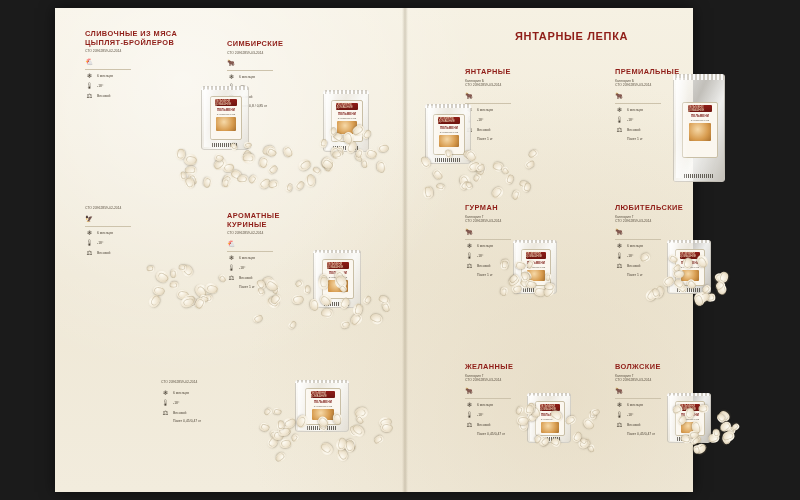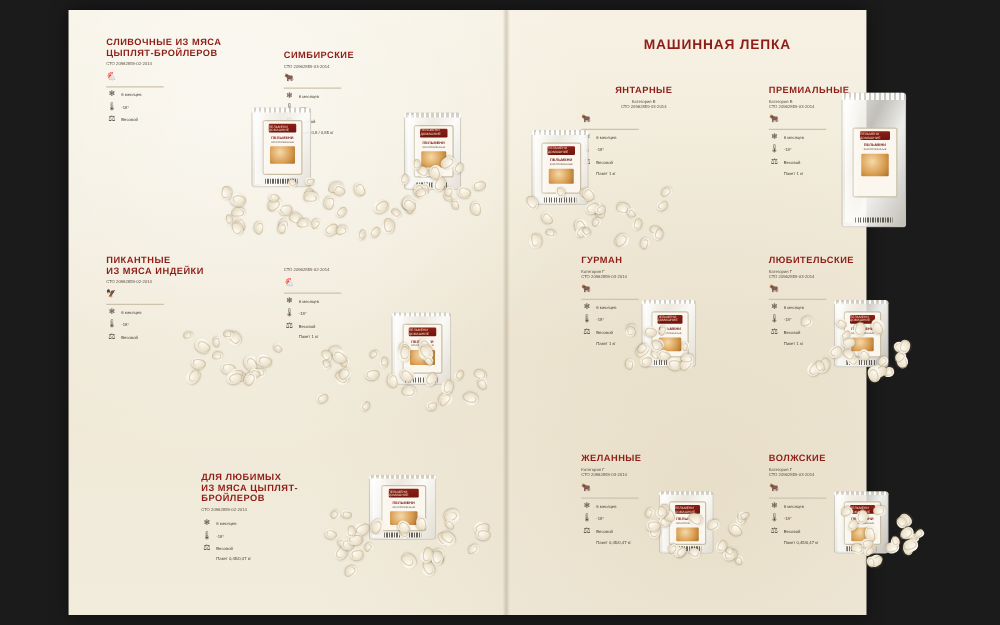--- a/index.html
+++ b/index.html
@@ -159,22 +159,20 @@
             <span class="tx">Весовой</span>
           </div>
         <div class="spec" style="height:6px;">
             <span class="ic"></span>
             <span class="tx">Пакет 0,8 / 0,85 кг</span>
           </div>
       </div>
     </div>
 
     <div class="prod" style="left:30px;top:196px;width:115px;">
-      <div class="name">ПИКАНТНЫЕ
-ИЗ МЯСА ИНДЕЙКИ</div>
       <div class="sub">СТО 20962859-02-2014</div>
       <div class="specs">
         <div class="spec">
             <span class="ic">🦅</span>
             <span class="tx"></span>
           </div>
         <div class="divline"></div>
         <div class="spec">
             <span class="ic">❄</span>
             <span class="tx">6 месяцев</span>
@@ -184,20 +182,22 @@
             <span class="tx">-18°</span>
           </div>
         <div class="spec">
             <span class="ic">⚖</span>
             <span class="tx">Весовой</span>
           </div>
       </div>
     </div>
 
     <div class="prod" style="left:172px;top:204px;width:110px;">
+      <div class="name">АРОМАТНЫЕ
+КУРИНЫЕ</div>
       <div class="sub">СТО 20962859-02-2014</div>
       <div class="specs">
         <div class="spec">
             <span class="ic">🐔</span>
             <span class="tx"></span>
           </div>
         <div class="divline"></div>
         <div class="spec">
             <span class="ic">❄</span>
             <span class="tx">6 месяцев</span>
@@ -211,23 +211,20 @@
             <span class="tx">Весовой</span>
           </div>
         <div class="spec" style="height:6px;">
             <span class="ic"></span>
             <span class="tx">Пакет 1 кг</span>
           </div>
       </div>
     </div>
 
     <div class="prod" style="left:106px;top:370px;width:115px;">
-      <div class="name">ДЛЯ ЛЮБИМЫХ
-ИЗ МЯСА ЦЫПЛЯТ-
-БРОЙЛЕРОВ</div>
       <div class="sub">СТО 20962859-02-2014</div>
       <div class="specs">
         <div class="spec">
             <span class="ic">❄</span>
             <span class="tx">6 месяцев</span>
           </div>
         <div class="spec">
             <span class="ic">🌡</span>
             <span class="tx">-18°</span>
           </div>
@@ -434,23 +431,23 @@
         <div class="d" style="width: 9.37332px; height: 7.68612px; left: 1.33261px; top: 14.5875px; transform: rotate(21deg);"></div>
         <div class="d" style="width: 7.88635px; height: 6.46681px; left: 97.4732px; top: 8.39811px; transform: rotate(56deg);"></div>
         <div class="d" style="width: 10.5983px; height: 8.69057px; left: 21.3893px; top: 31.022px; transform: rotate(353deg);"></div>
         <div class="d" style="width: 12.5034px; height: 10.2528px; left: 93.4906px; top: 17.5331px; transform: rotate(221deg);"></div>
         <div class="d" style="width: 11.1646px; height: 9.15495px; left: 85.0991px; top: 33.6461px; transform: rotate(261deg);"></div>
         <div class="d" style="width: 7.15383px; height: 5.86614px; left: 6.47086px; top: 1.44705px; transform: rotate(139deg);"></div>
       </div>
   </div>
 
   <div class="page right">
-    <div class="head-title" style="left:110px;top:22px;">МАШИННАЯ ЛЕПКА</div>
-
-    <div class="prod" style="left:60px;top:60px;width:100px;text-align:center;">
+    <div class="head-title" style="left:110px;top:22px;">ЯНТАРНЫЕ ЛЕПКА</div>
+
+    <div class="prod" style="left:60px;top:60px;width:100px;">
       <div class="name">ЯНТАРНЫЕ</div>
       <div class="sub">Категория Б
 СТО 20962859-03-2014</div>
       <div class="specs">
         <div class="spec">
             <span class="ic">🐂</span>
             <span class="tx"></span>
           </div>
         <div class="divline"></div>
         <div class="spec">

